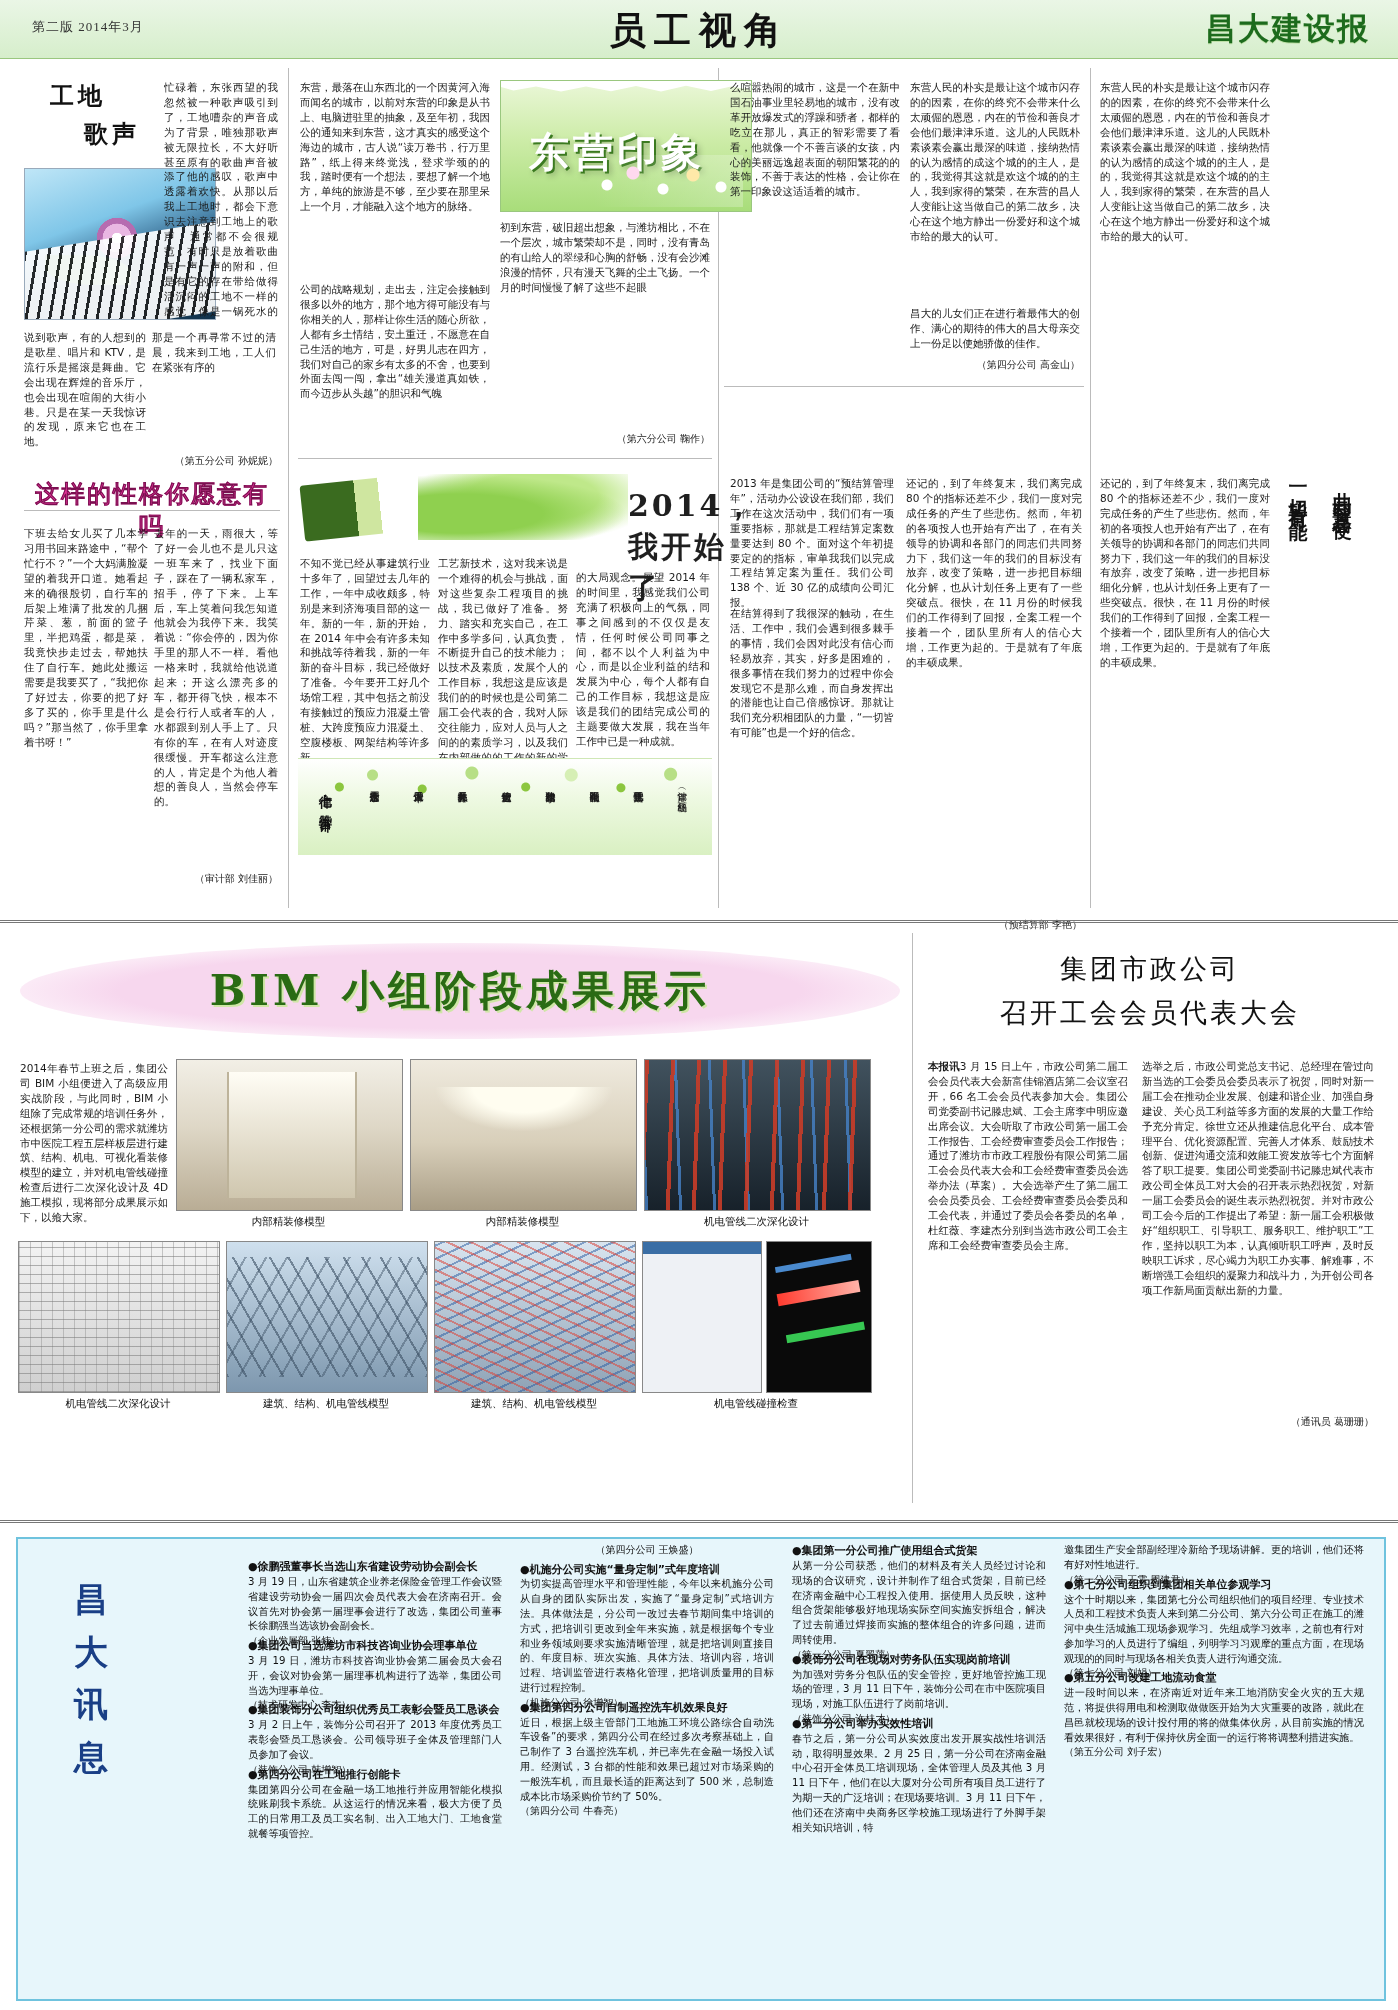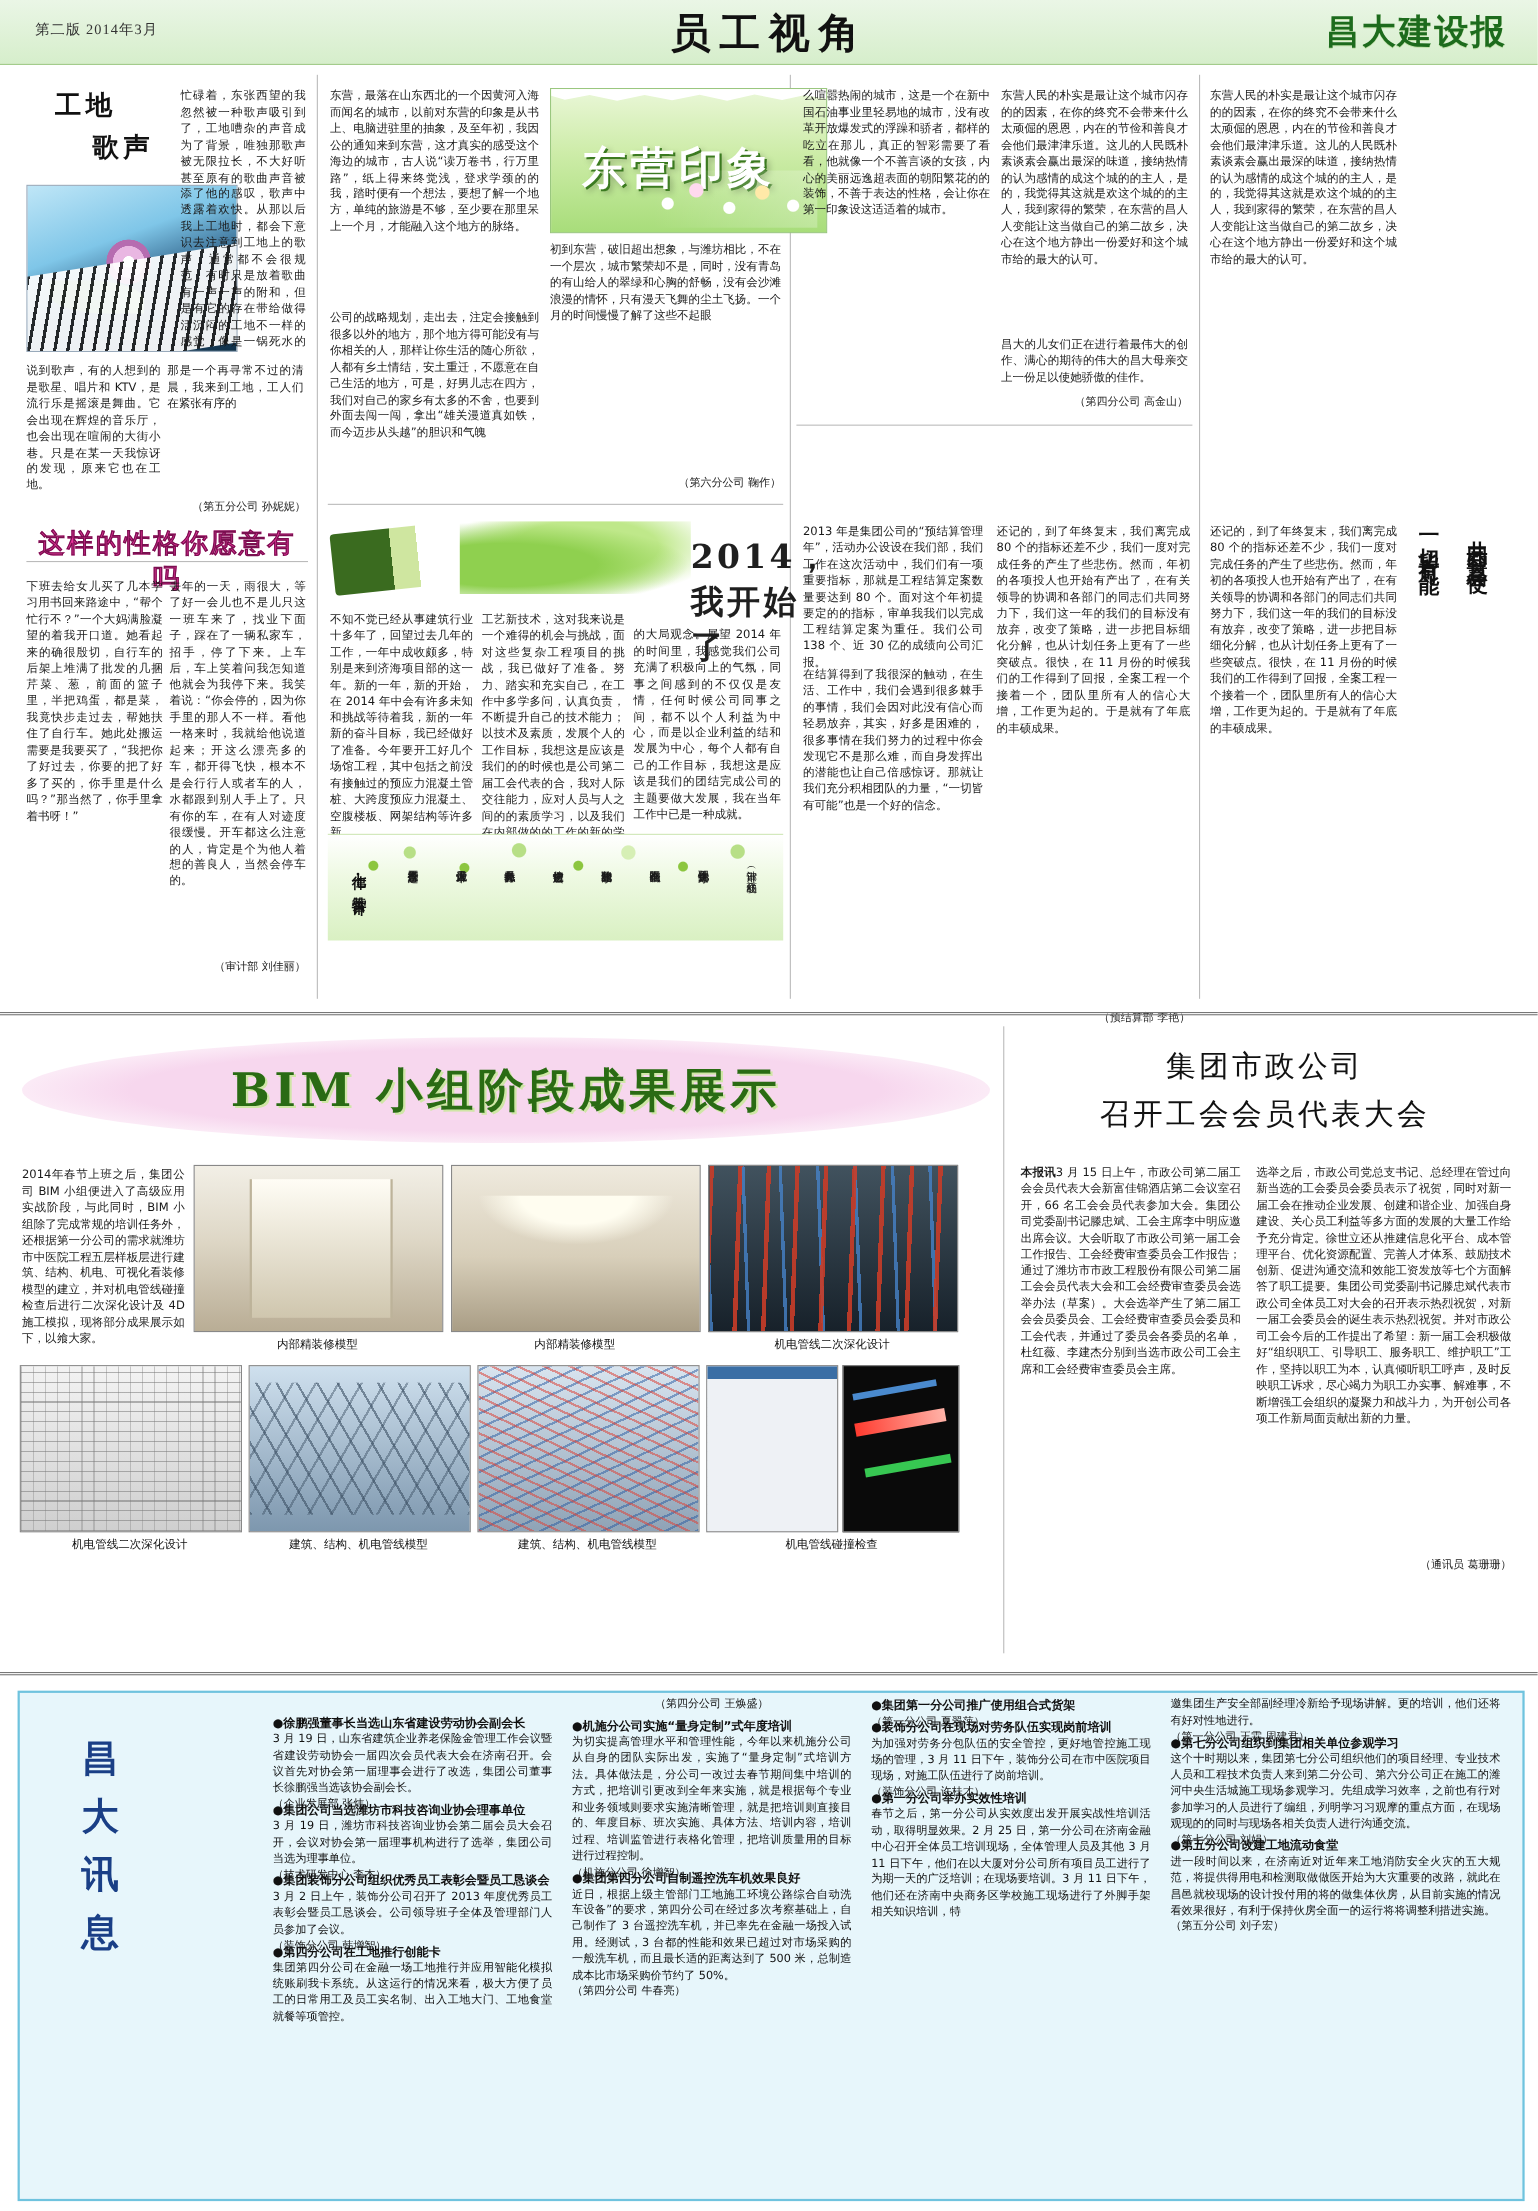--- a/index.html
+++ b/index.html
@@ -401,20 +401,21 @@
       <div class="newsCol" style="position:relative;">为切实提高管理水平和管理性能，今年以来机施分公司从自身的团队实际出发，实施了“量身定制”式培训方法。具体做法是，分公司一改过去春节期间集中培训的方式，把培训引更改到全年来实施，就是根据每个专业和业务领域则要求实施清晰管理，就是把培训则直接目的、年度目标、班次实施、具体方法、培训内容，培训过程、培训监管进行表格化管理，把培训质量用的目标进行过程控制。</div>
       <div class="newsCol sig">（机施分公司  徐增智）</div>
 
       <div class="bullet" style="margin-top:4px;">●集团第四分公司自制遥控洗车机效果良好</div>
       <div class="newsCol" style="position:relative;">近日，根据上级主管部门工地施工环境公路综合自动洗车设备”的要求，第四分公司在经过多次考察基础上，自己制作了 3 台遥控洗车机，并已率先在金融一场投入试用。经测试，3 台都的性能和效果已超过对市场采购的一般洗车机，而且最长适的距离达到了 500 米，总制造成本比市场采购价节约了 50%。</div>
       <div class="newsCol sig">（第四分公司  牛春亮）</div>
     </div>
 
     <div style="position:absolute;left:792px;top:20px;width:254px;">
       <div class="bullet">●集团第一分公司推广使用组合式货架</div>
+      <div class="newsCol" style="position:relative;">从第一分公司获悉，他们的材料及有关人员经过讨论和现场的合议研究，设计并制作了组合式货架，目前已经在济南金融中心工程投入使用。据使用人员反映，这种组合货架能够极好地现场实际空间实施安拆组合，解决了过去前通过焊接而实施的整体组合的许多问题，进而周转使用。</div>
       <div class="newsCol sig">（第一分公司  夏翠萍）</div>
 
       <div class="bullet" style="margin-top:4px;">●装饰分公司在现场对劳务队伍实现岗前培训</div>
       <div class="newsCol" style="position:relative;">为加强对劳务分包队伍的安全管控，更好地管控施工现场的管理，3 月 11 日下午，装饰分公司在市中医院项目现场，对施工队伍进行了岗前培训。</div>
       <div class="newsCol sig">（装饰分公司  许桂才）</div>
 
       <div class="bullet" style="margin-top:4px;">●第一分公司举办实效性培训</div>
       <div class="newsCol" style="position:relative;">春节之后，第一分公司从实效度出发开展实战性培训活动，取得明显效果。2 月 25 日，第一分公司在济南金融中心召开全体员工培训现场，全体管理人员及其他 3 月 11 日下午，他们在以大厦对分公司所有项目员工进行了为期一天的广泛培训；在现场要培训。3 月 11 日下午，他们还在济南中央商务区学校施工现场进行了外脚手架相关知识培训，特</div>
     </div>
 

